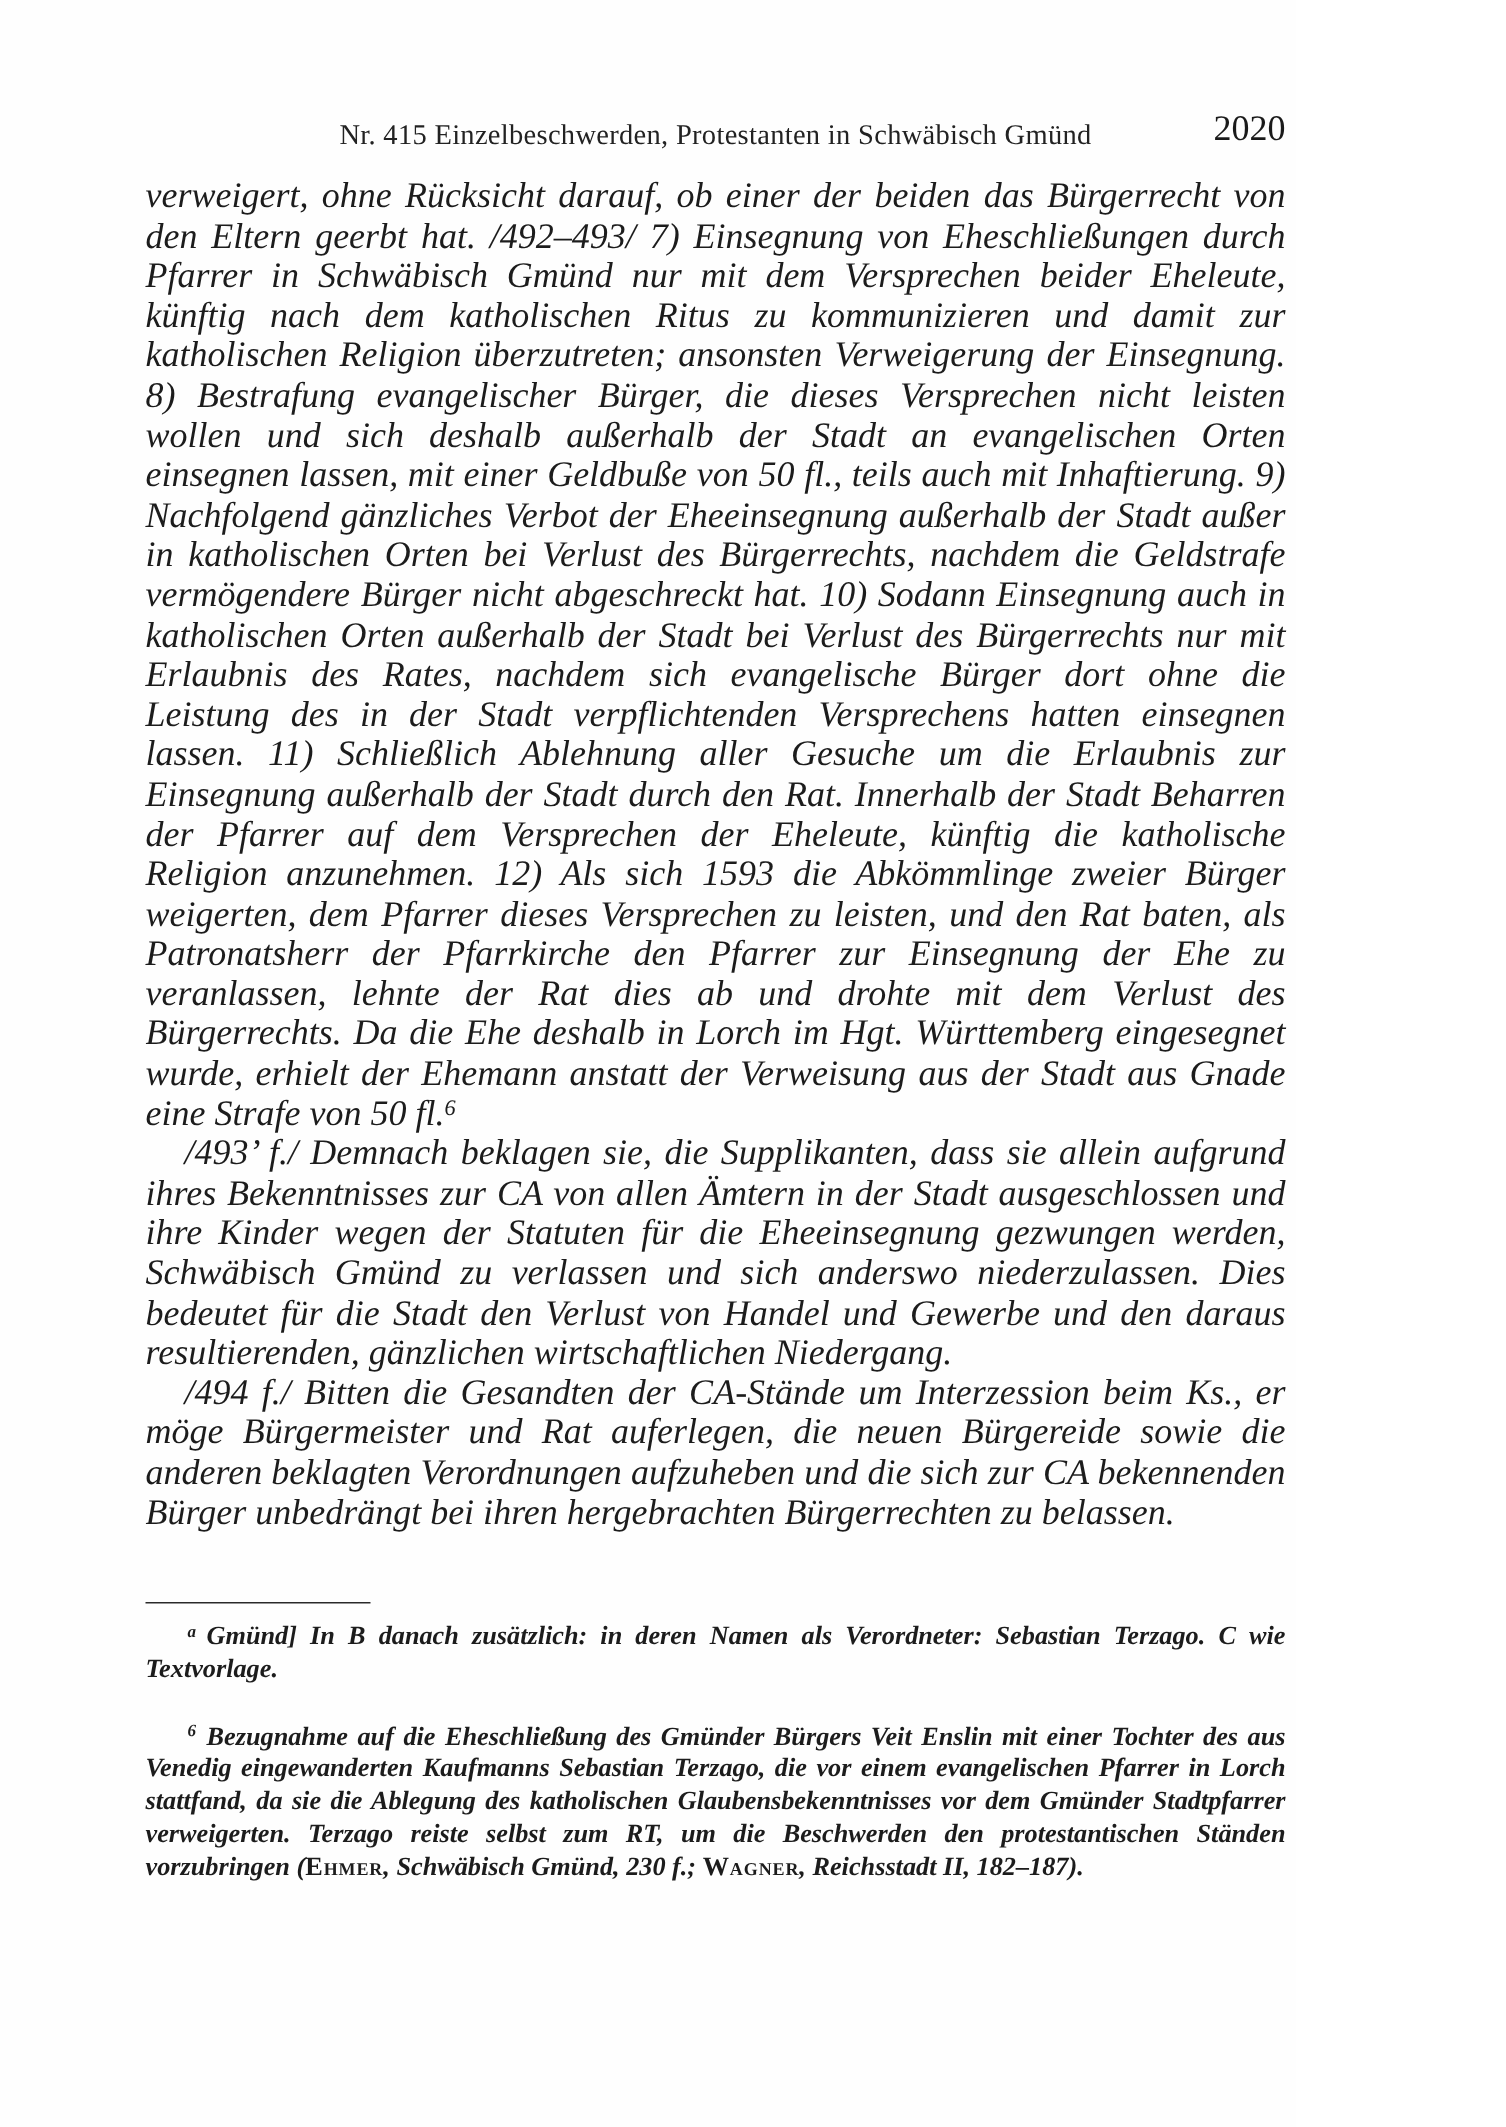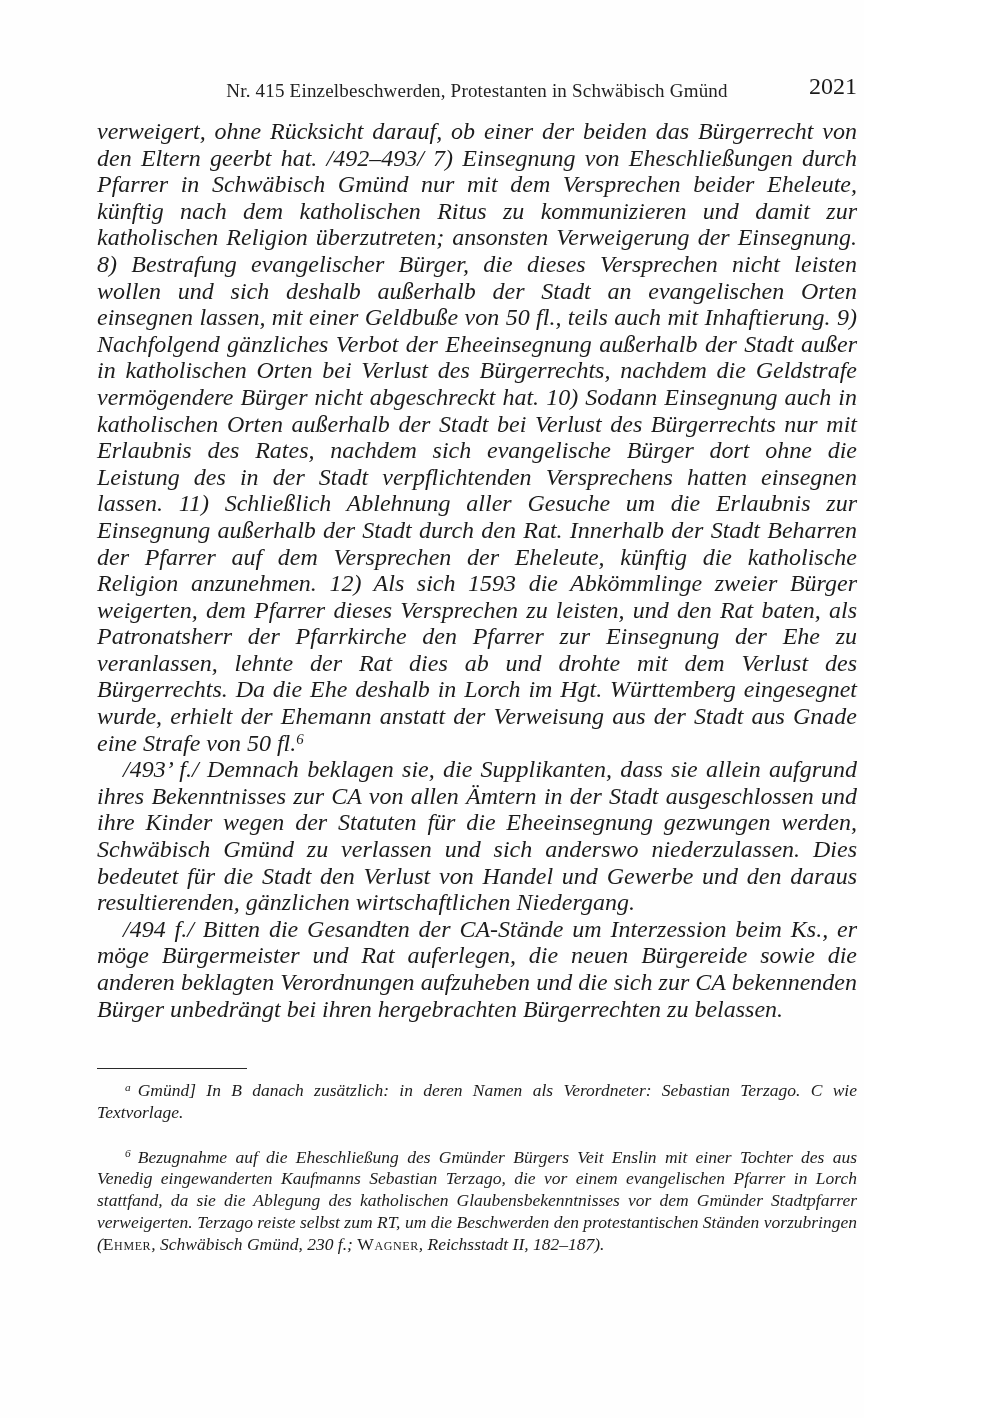--- a/index.html
+++ b/index.html
@@ -61,20 +61,21 @@
   }
   .footnote-area {
     position: absolute;
     top: 1068px;
     left: 97px;
     width: 760px;
     font-size: 17.5px;
     line-height: 21.8px;
     font-style: italic;
     text-align: justify;
+    font-weight: bold;
   }
   .footnote-rule {
     width: 150px;
     height: 0;
     border-top: 1.5px solid #2a2a2a;
     margin: 0 0 11px 0;
   }
   .footnote { margin: 0; text-indent: 28px; }
   .footnote.commentary { margin-top: 23px; }
   sup.fnmark {
@@ -91,21 +92,21 @@
     letter-spacing: 0.6px;
   }
 </style>
 </head>
 <body>
 
 <div class="page">
 
   <div class="header">
     <span class="running-title">Nr. 415 Einzelbeschwerden, Protestanten in Schwäbisch Gmünd</span>
-    <span class="page-number">2021</span>
+    <span class="page-number">2020</span>
   </div>
 
   <div class="body-text">
 
     <p class="para"><span>verweigert, ohne Rücksicht darauf, ob einer der beiden das Bürgerrecht von den Eltern geerbt hat. /492–493/ 7) Einsegnung von Eheschließungen durch Pfarrer in Schwäbisch Gmünd nur mit dem Versprechen beider Eheleute, künftig nach dem katholischen Ritus zu kommunizieren und damit zur katholischen Religion überzutreten; ansonsten Verweigerung der Einsegnung. 8) Bestrafung evangelischer Bürger, die dieses Versprechen nicht leisten wollen und sich deshalb außerhalb der Stadt an evangelischen Orten einsegnen lassen, mit einer Geldbuße von 50 fl., teils auch mit Inhaftierung. 9) Nachfolgend gänzliches Verbot der Eheeinsegnung außerhalb der Stadt außer in katholischen Orten bei Verlust des Bürgerrechts, nachdem die Geldstrafe vermögendere Bürger nicht abgeschreckt hat. 10) Sodann Einsegnung auch in katholischen Orten außerhalb der Stadt bei Verlust des Bürgerrechts nur mit Erlaubnis des Rates, nachdem sich evangelische Bürger dort ohne die Leistung des in der Stadt verpflichtenden Versprechens hatten einsegnen lassen. 11) Schließlich Ablehnung aller Gesuche um die Erlaubnis zur Einsegnung außerhalb der Stadt durch den Rat. Innerhalb der Stadt Beharren der Pfarrer auf dem Versprechen der Eheleute, künftig die katholische Religion anzunehmen. 12) Als sich 1593 die Abkömmlinge zweier Bürger weigerten, dem Pfarrer dieses Versprechen zu leisten, und den Rat baten, als Patronatsherr der Pfarrkirche den Pfarrer zur Einsegnung der Ehe zu veranlassen, lehnte der Rat dies ab und drohte mit dem Verlust des Bürgerrechts. Da die Ehe deshalb in Lorch im Hgt. Württemberg eingesegnet wurde, erhielt der Ehemann anstatt der Verweisung aus der Stadt aus Gnade eine Strafe von 50 fl.</span><sup class="fnref">6</sup></p>
 
     <p class="para indent">/493’ f./ Demnach beklagen sie, die Supplikanten, dass sie allein aufgrund ihres Bekenntnisses zur CA von allen Ämtern in der Stadt ausgeschlossen und ihre Kinder wegen der Statuten für die Eheeinsegnung gezwungen werden, Schwäbisch Gmünd zu verlassen und sich anderswo niederzulassen. Dies bedeutet für die Stadt den Verlust von Handel und Gewerbe und den daraus resultierenden, gänzlichen wirtschaftlichen Niedergang.</p>
 
     <p class="para indent">/494 f./ Bitten die Gesandten der CA-Stände um Interzession beim Ks., er möge Bürgermeister und Rat auferlegen, die neuen Bürgereide sowie die anderen beklagten Verordnungen aufzuheben und die sich zur CA bekennenden Bürger unbedrängt bei ihren hergebrachten Bürgerrechten zu belassen.</p>
 

